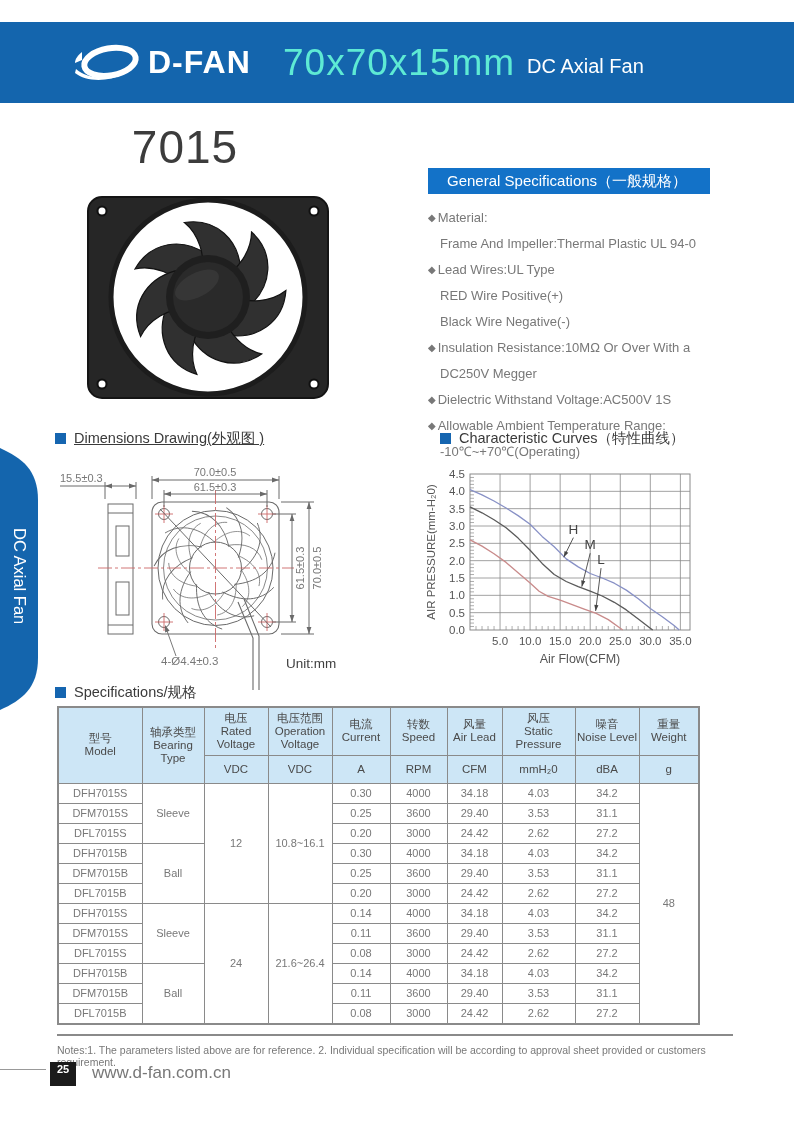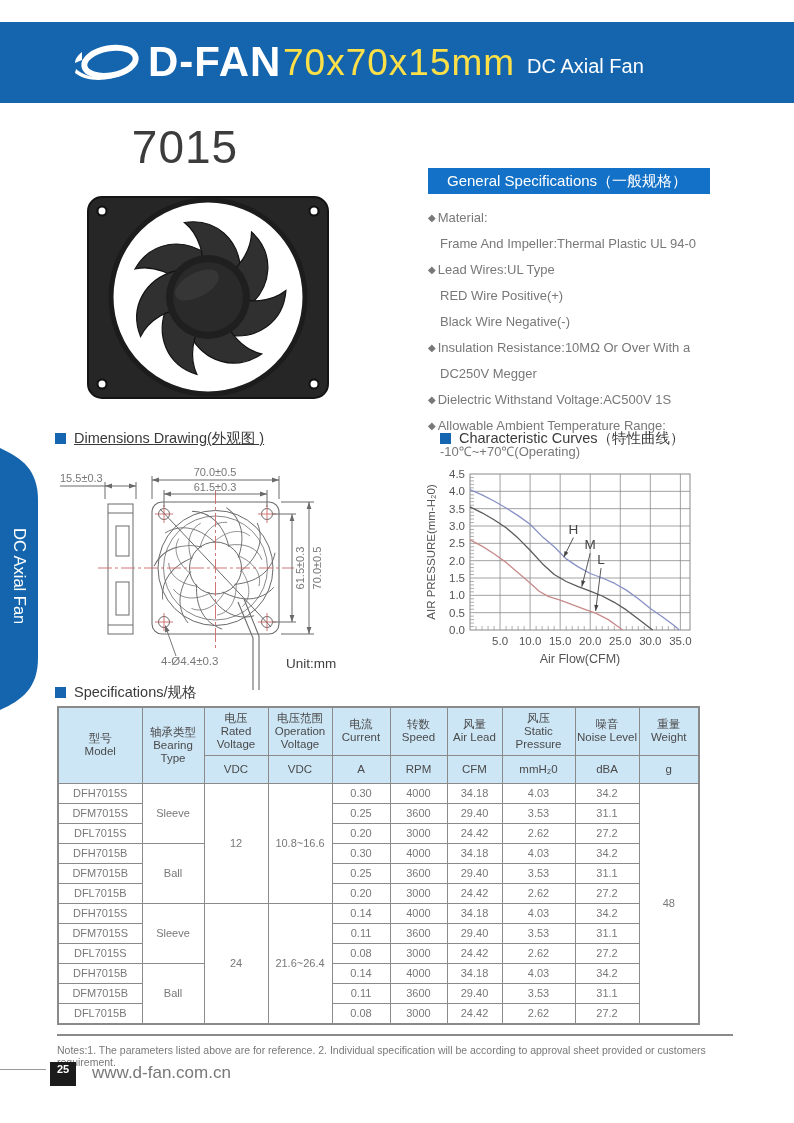--- a/index.html
+++ b/index.html
@@ -1,23 +1,23 @@
 <!DOCTYPE html>
 <html><head>
 <meta charset="utf-8">
 <style>
   html,body{margin:0;padding:0;background:#e8e8e8;}
   .page{position:relative;width:794px;height:1123px;background:#fff;margin:0 auto;
         font-family:"Liberation Sans",sans-serif;overflow:hidden;}
   
   .band{position:absolute;left:0;top:22px;width:794px;height:81px;background:#1465ad;}
   .brand{position:absolute;left:72px;top:16px;display:flex;align-items:center;}
-  .brand-name{color:#fff;font-size:42px;font-weight:bold;letter-spacing:1px;margin-left:2px;}
+  .brand-name{color:#fff;font-size:32px;font-weight:bold;letter-spacing:1px;margin-left:2px;}
   .band-title{position:absolute;left:283px;top:0;height:81px;display:flex;align-items:center;}
-  .size-title{color:#fde047;font-size:37px;letter-spacing:1px;}
+  .size-title{color:#5eead4;font-size:37px;letter-spacing:1px;}
   .sub-title{color:#fff;font-size:20px;margin-left:12px;padding-top:8px;}
   
   .series{position:absolute;left:100px;top:120px;width:170px;text-align:center;
           font-size:46px;color:#3c3c3c;letter-spacing:1px;}
   
   .gen{position:absolute;left:428px;top:168px;width:282px;}
   .gen-bar{height:26px;background:#1372c8;color:#fff;font-size:15px;line-height:26px;
            padding-left:19px;}
   #gen-list{margin-top:11px;}
   .gline{font-size:13px;color:#787878;line-height:26px;padding-left:12px;white-space:nowrap;}
@@ -399,21 +399,21 @@
             <th>mmH₂0</th>
             <th>dBA</th>
             <th>g</th>
           </tr>
         </thead>
         <tbody>
           <tr>
             <td class="model">DFH7015S</td>
             <td rowspan="3">Sleeve</td>
             <td rowspan="6">12</td>
-            <td rowspan="6">10.8~16.6</td>
+            <td rowspan="6">10.8~16.1</td>
             <td>0.30</td>
             <td>4000</td>
             <td>34.18</td>
             <td>4.03</td>
             <td>34.2</td>
             <td rowspan="12">48</td>
           </tr>
           <tr>
             <td class="model">DFM7015S</td>
             <td>0.25</td>

